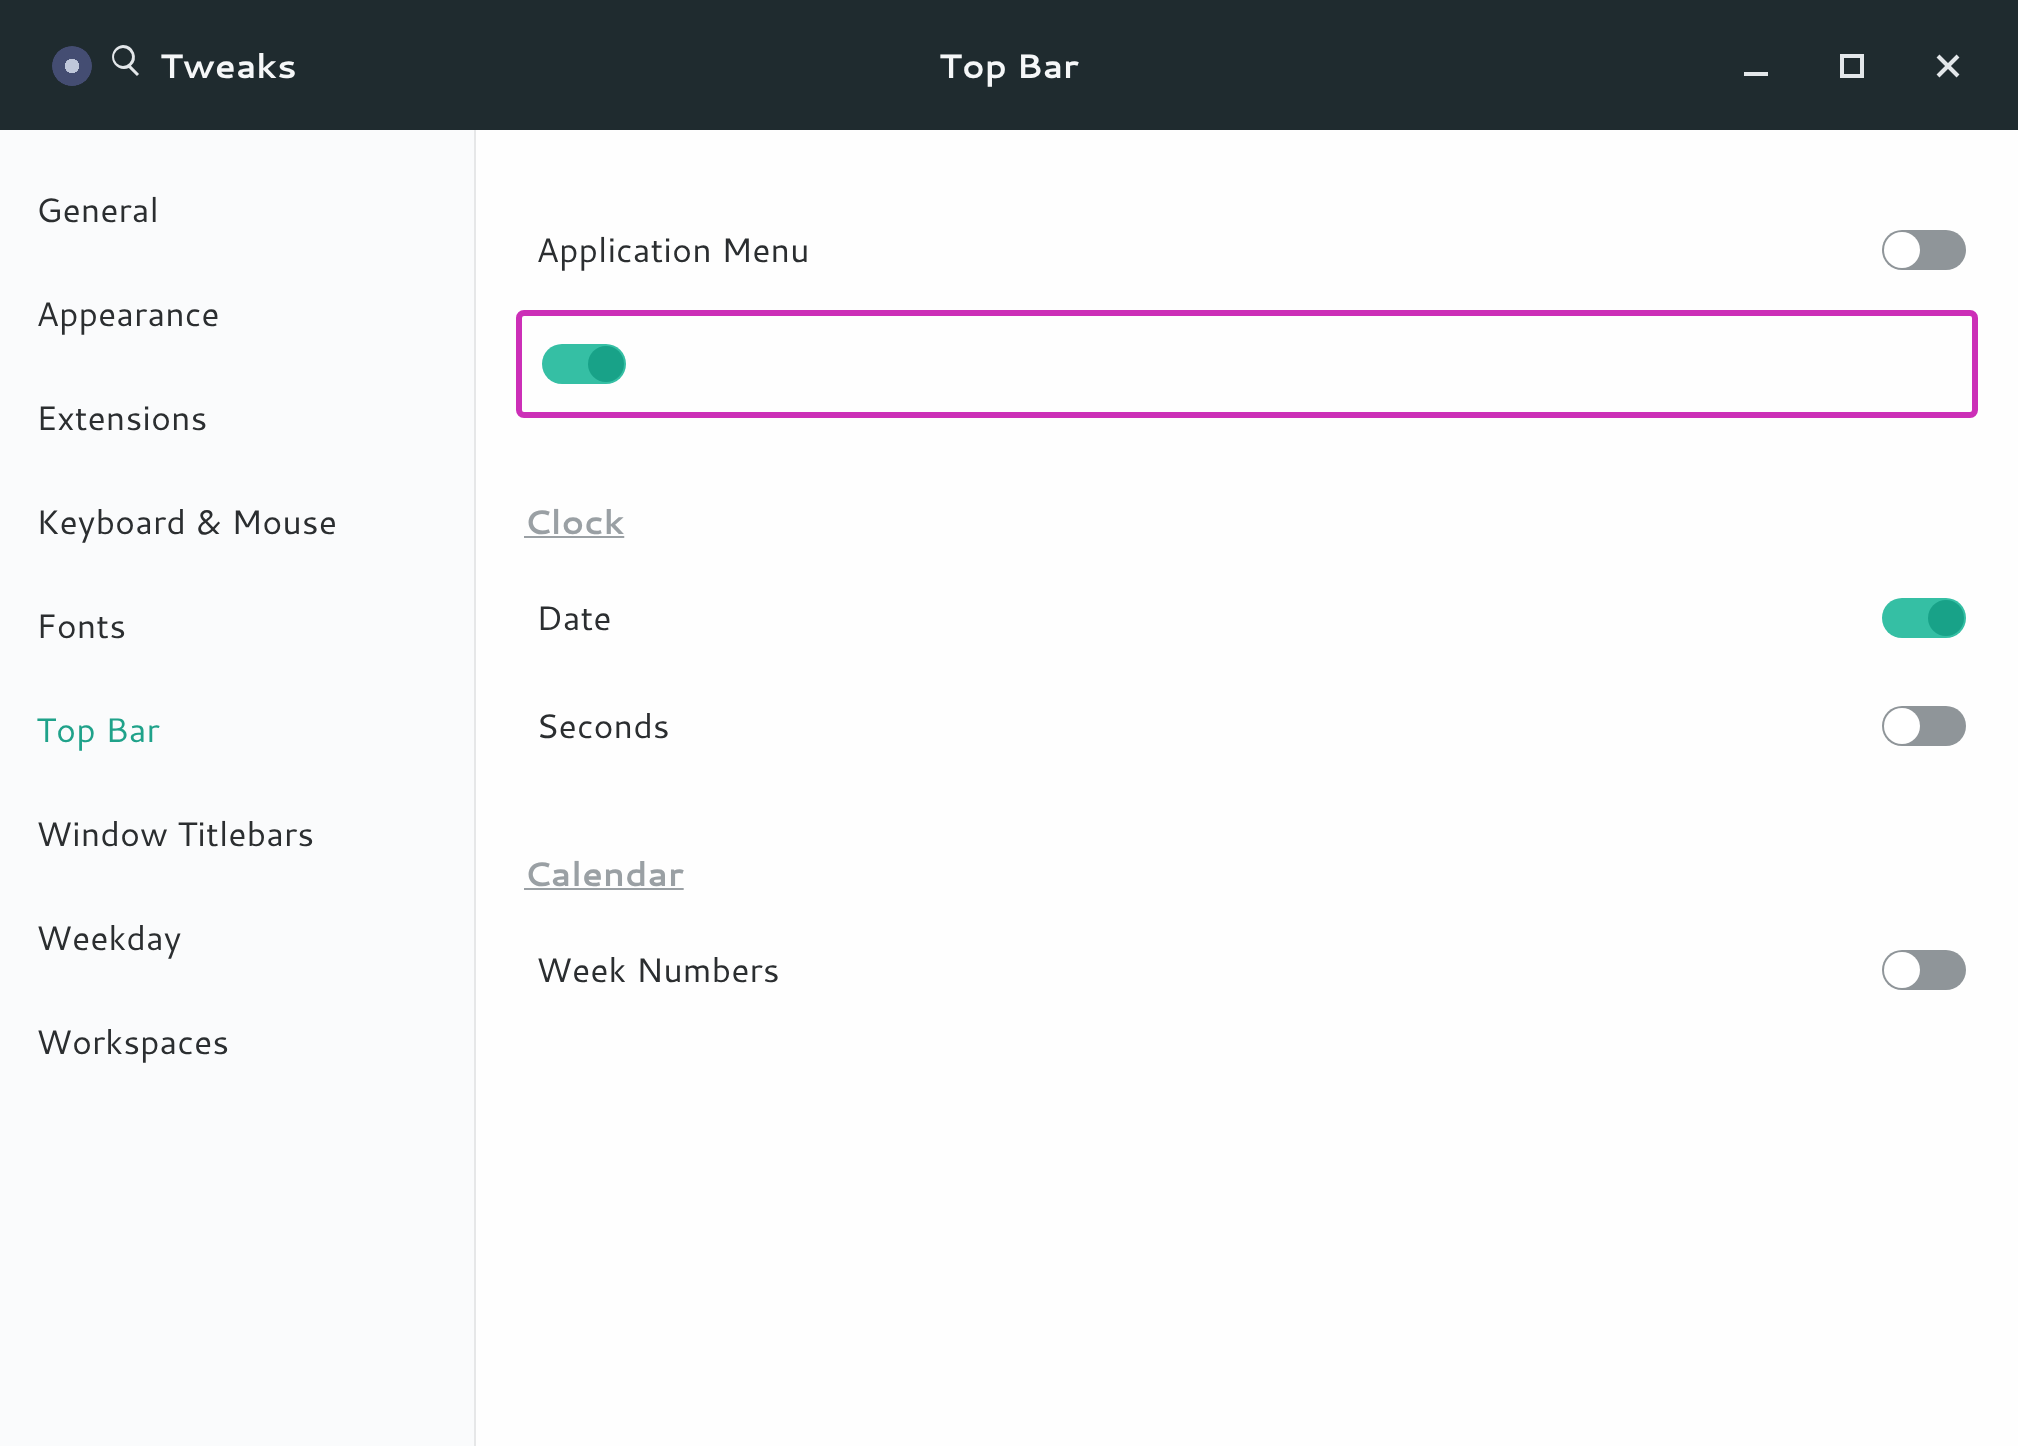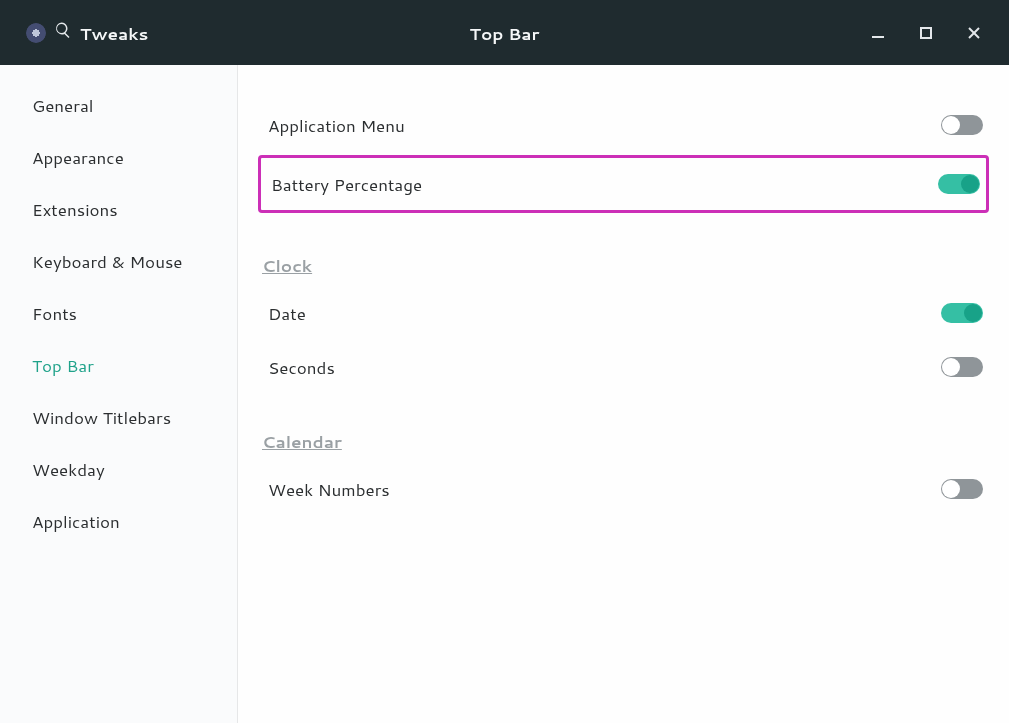--- a/index.html
+++ b/index.html
@@ -49,21 +49,20 @@
   }
   .win-btn { width: 14px; height: 14px; display:flex; align-items:center; justify-content:center; cursor:pointer; }
   .win-btn svg { width: 14px; height: 14px; stroke: #e3e7ea; stroke-width: 2; fill: none; }
 
   .body-area { display: flex; flex: 1; min-height: 0; }
   .sidebar {
     width: 238px;
     background: #fafbfc;
     border-right: 1px solid #e6e7e8;
     padding-top: 14px;
-    padding-left: 14px;
   }
   .sidebar-item {
     padding: 14px 18px 14px 18px;
     font-size: 17px;
     color: #2b2e30;
     cursor: pointer;
   }
   .sidebar-item.active { color: #1fa28a; }
 
   .main {
@@ -154,33 +153,32 @@
   <div class="body-area">
     <div class="sidebar">
       <div class="sidebar-item"><span>General</span></div>
       <div class="sidebar-item"><span>Appearance</span></div>
       <div class="sidebar-item"><span>Extensions</span></div>
       <div class="sidebar-item"><span>Keyboard &amp; Mouse</span></div>
       <div class="sidebar-item"><span>Fonts</span></div>
       <div class="sidebar-item active"><span>Top Bar</span></div>
       <div class="sidebar-item"><span>Window Titlebars</span></div>
       <div class="sidebar-item"><span>Weekday</span></div>
-      <div class="sidebar-item"><span>Application</span></div>
+      <div class="sidebar-item"><span>Workspaces</span></div>
     </div>
 
     <div class="main">
 
       <div class="row">
         <span class="row-label">Application Menu</span>
         <span class="toggle off"></span>
       </div>
 
       <div class="highlight-box">
         <div class="row">
-          <span class="row-label">Battery Percentage</span>
           <span class="toggle on"></span>
         </div>
       </div>
 
       <div class="section-header">Clock</div>
 
 
       <div class="row">
         <span class="row-label">Date</span>
         <span class="toggle on"></span>

